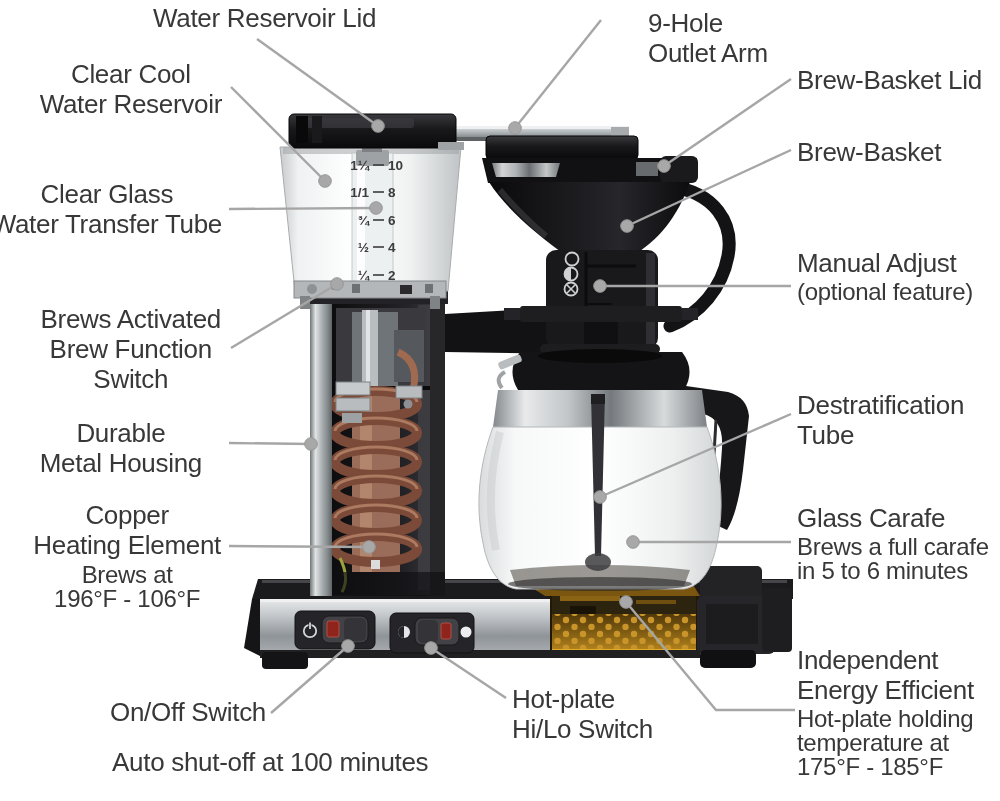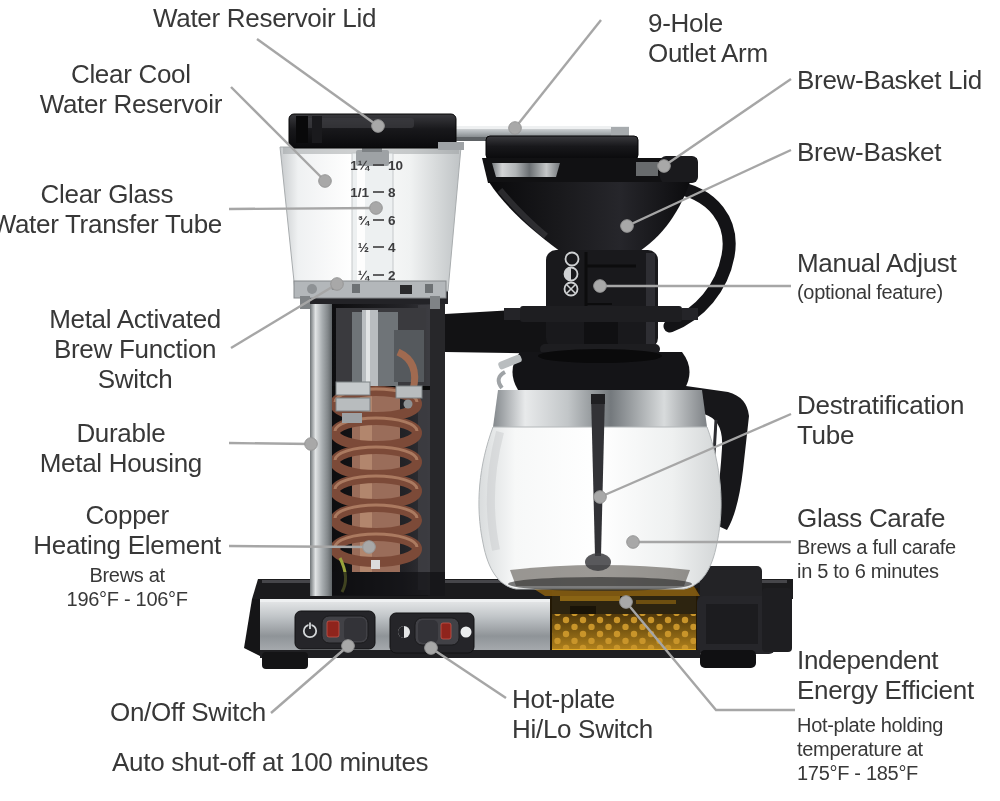--- a/index.html
+++ b/index.html
@@ -4,21 +4,21 @@
 <style>
   html,body{margin:0;padding:0;}
   body{
     width:1000px;height:801px;position:relative;overflow:hidden;
     background:#ffffff;color:#383838;
     font-family:"Liberation Sans", sans-serif;
   }
   #scene{position:absolute;left:0;top:0;width:1000px;height:801px;}
   .callout{position:absolute;letter-spacing:-0.3px;}
   .lbl{font-size:26px;line-height:30px;white-space:nowrap;}
-  .sub{font-size:20px;line-height:24px;white-space:nowrap;}
+  .sub{font-size:24px;line-height:24px;white-space:nowrap;}
   .ra{text-align:center;}
   .bold{font-weight:bold;}
   svg text{font-family:"Liberation Sans",sans-serif;font-weight:bold;fill:#3c3c3e;}
 </style>
 </head>
 <body>
 
 <svg id="scene" viewBox="0 0 1000 801" aria-hidden="true">
   <defs>
     <linearGradient id="gBlackV" x1="0" y1="0" x2="0" y2="1">
@@ -349,21 +349,21 @@
   <div class="lbl">Clear Cool</div>
   <div class="lbl">Water Reservoir</div>
 </div>
 
 <div class="callout ra" style="right:778px;top:179px;">
   <div class="lbl">Clear Glass</div>
   <div class="lbl">Water Transfer Tube</div>
 </div>
 
 <div class="callout ra" style="right:779px;top:304px;">
-  <div class="lbl">Metal Activated</div>
+  <div class="lbl">Brews Activated</div>
   <div class="lbl">Brew Function</div>
   <div class="lbl">Switch</div>
 </div>
 
 <div class="callout ra" style="right:798px;top:418px;">
   <div class="lbl">Durable</div>
   <div class="lbl">Metal Housing</div>
 </div>
 
 <div class="callout ra" style="right:779px;top:500px;">
@@ -406,21 +406,21 @@
 
 <div class="callout" style="left:797px;top:503px;">
   <div class="lbl">Glass Carafe</div>
   <div class="sub" style="margin-top:2px;">Brews a full carafe</div>
   <div class="sub">in 5 to 6 minutes</div>
 </div>
 
 <div class="callout" style="left:797px;top:645px;">
   <div class="lbl">Independent</div>
   <div class="lbl">Energy Efficient</div>
-  <div class="sub" style="margin-top:8px;">Hot-plate holding</div>
+  <div class="sub" style="margin-top:2px;">Hot-plate holding</div>
   <div class="sub">temperature at</div>
   <div class="sub">175°F - 185°F</div>
 </div>
 
 <div class="callout" style="left:512px;top:684px;">
   <div class="lbl">Hot-plate</div>
   <div class="lbl">Hi/Lo Switch</div>
 </div>
 
 </body></html>

